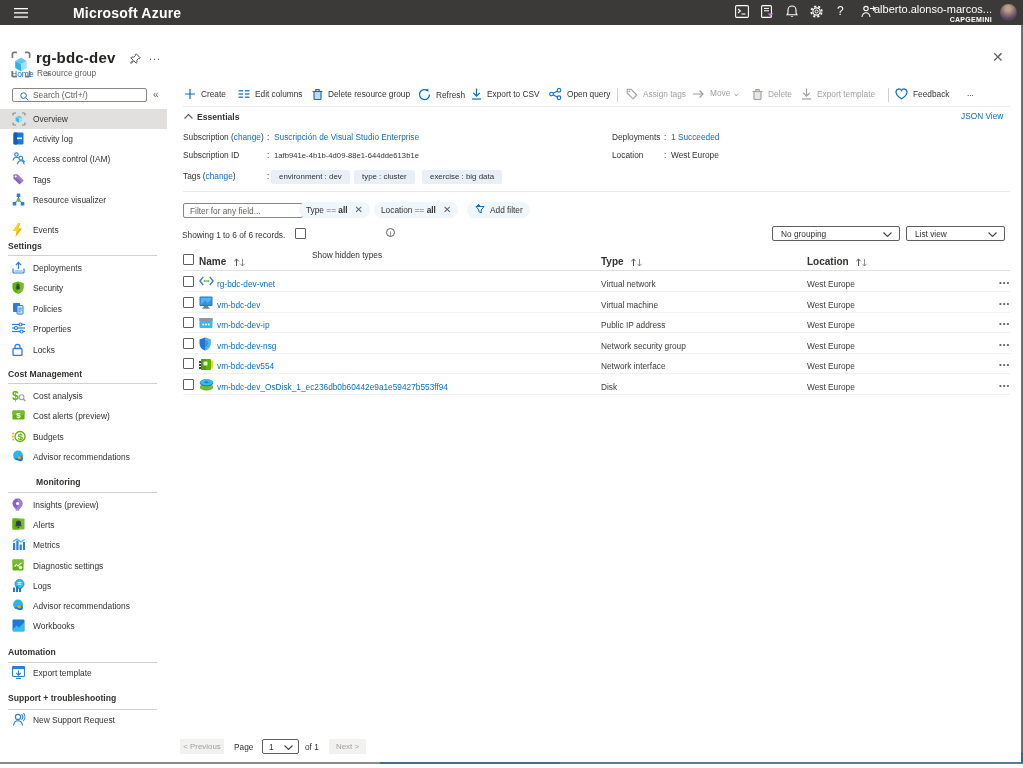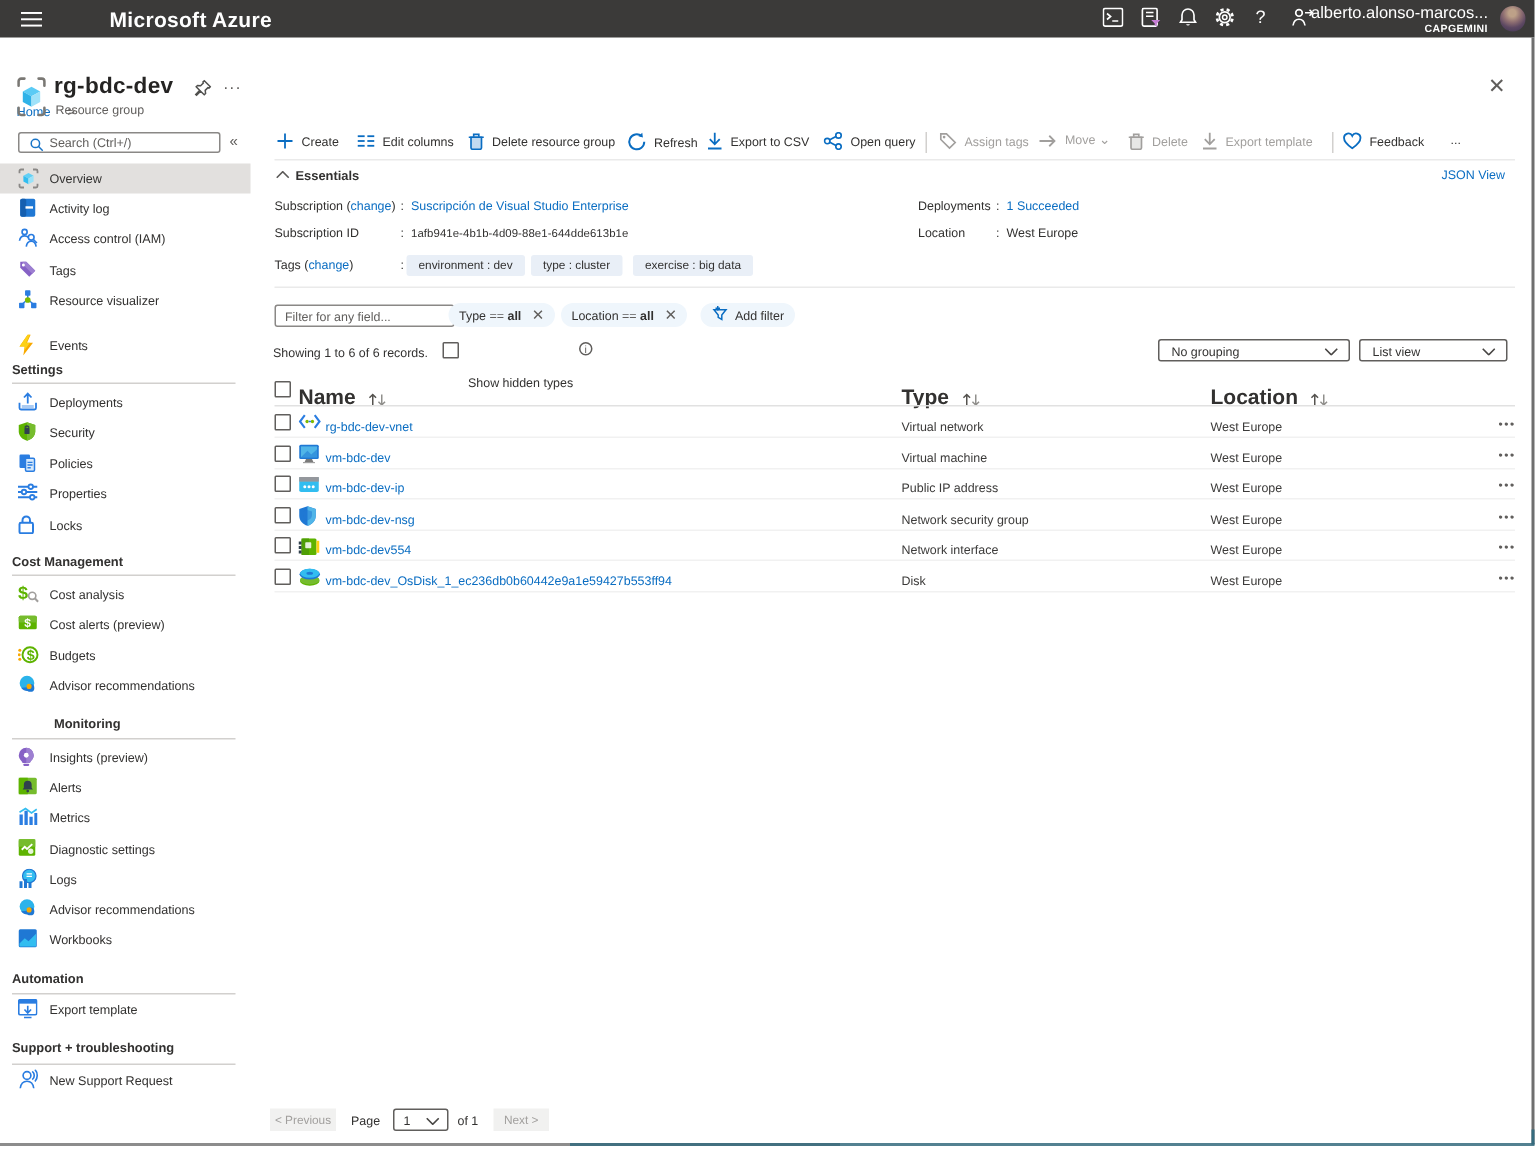--- a/index.html
+++ b/index.html
@@ -64,21 +64,21 @@
 #records { position:absolute; left:182px; top:230px; font-size:8.3px; color:#323130; }
 .cb { position:absolute; width:11px; height:11px; border:1px solid #605e5c; border-radius:1px; background:#fff; }
 #shown { position:absolute; left:312px; top:230px; font-size:8.3px;margin-top:20px; }
 #infoi { position:absolute; left:386px; top:228px; width:9px; height:9px; border:1px solid #605e5c; border-radius:50%;
   font-size:7px; color:#605e5c; text-align:center; line-height:9px; }
 .ddl { position:absolute; top:226px; height:15px; border:1px solid #605e5c; border-radius:2px; font-size:8.3px;
   line-height:15px; padding-left:8px; color:#323130; background:#fff; }
 .chs { position:absolute; right:7px; top:5px; }
 
 
-.th { position:absolute; top:256px; font-size:14px; font-weight:bold; color:#323130; }
+.th { position:absolute; top:256px; font-size:10px; font-weight:bold; color:#323130; }
 .sort { font-weight:normal; margin-left:4px; }
 .sortsvg { display:inline-block; vertical-align:-1.5px; }
 #hline { position:absolute; left:183px; top:270px; width:827px; height:1px; background:#e1e1e1; }
 .rowline { position:absolute; left:183px; width:827px; height:1px; background:#f1f1f1; }
 .rname { position:absolute; font-size:8.3px; color:#0a6dc2; white-space:nowrap; }
 .rcell { position:absolute; font-size:8.3px; color:#3b3a39; white-space:nowrap; }
 .rdots { position:absolute; left:999px; font-size:8px; color:#605e5c; letter-spacing:1px; }
 .ricon { position:absolute; left:199px; }
 
 

